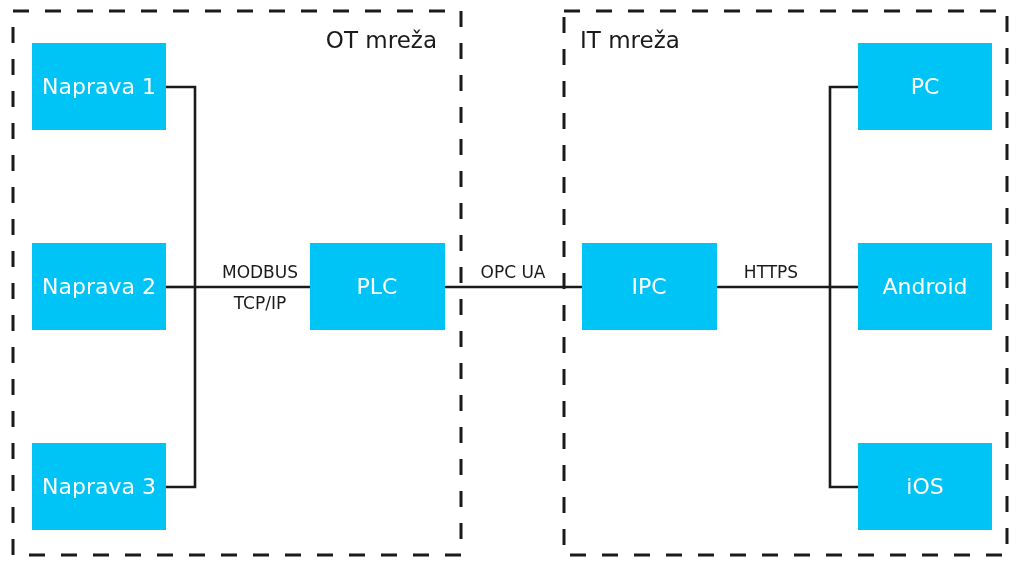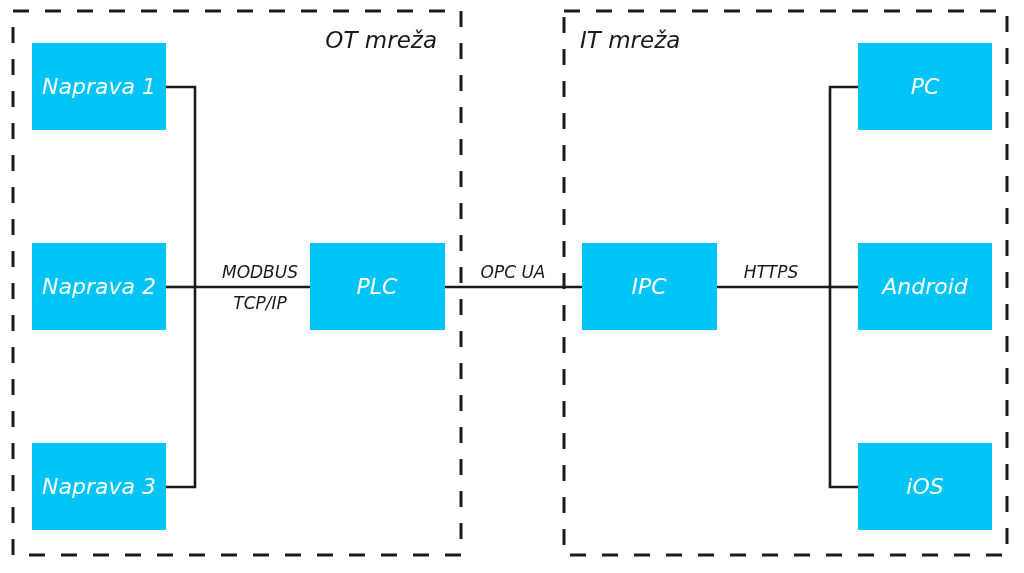--- a/index.html
+++ b/index.html
@@ -7,21 +7,20 @@
     padding: 0;
     background: #ffffff;
   }
   #canvas {
     position: relative;
     width: 1024px;
     height: 573px;
     background: #ffffff;
     font-family: "DejaVu Sans", sans-serif;
     overflow: hidden;
-    font-style: italic;
   }
   svg.layer {
     position: absolute;
     left: 0;
     top: 0;
     width: 1024px;
     height: 573px;
   }
   .zone-border {
     fill: none;

